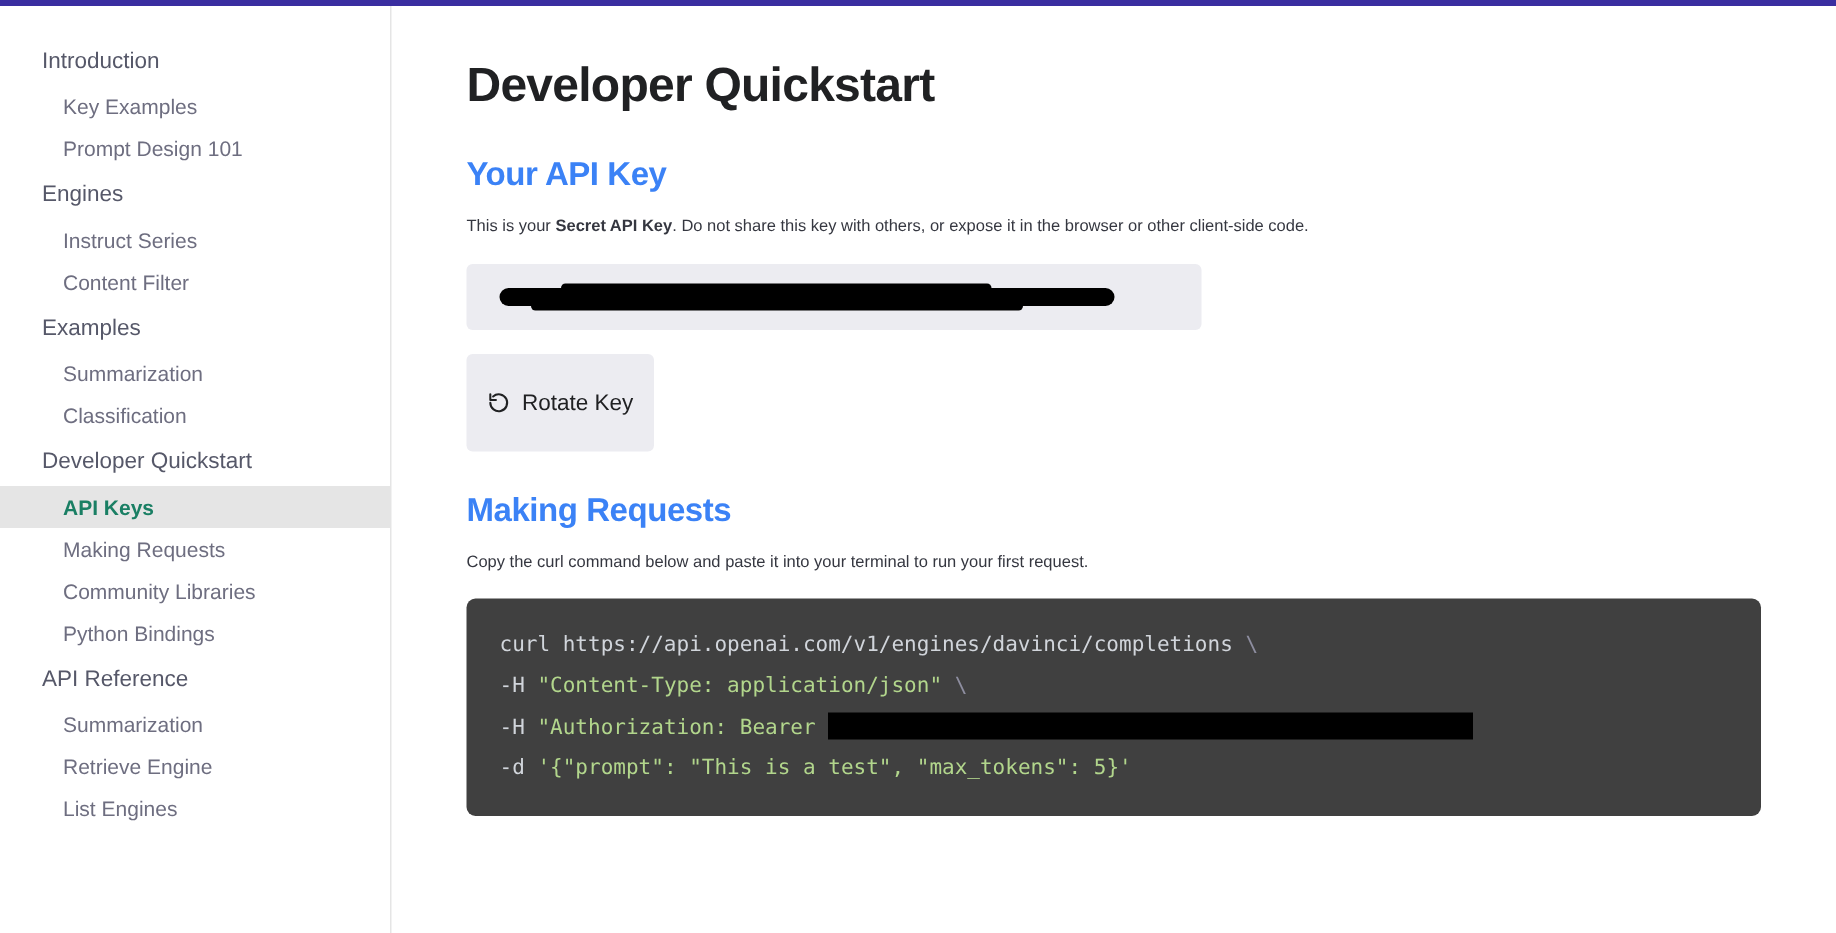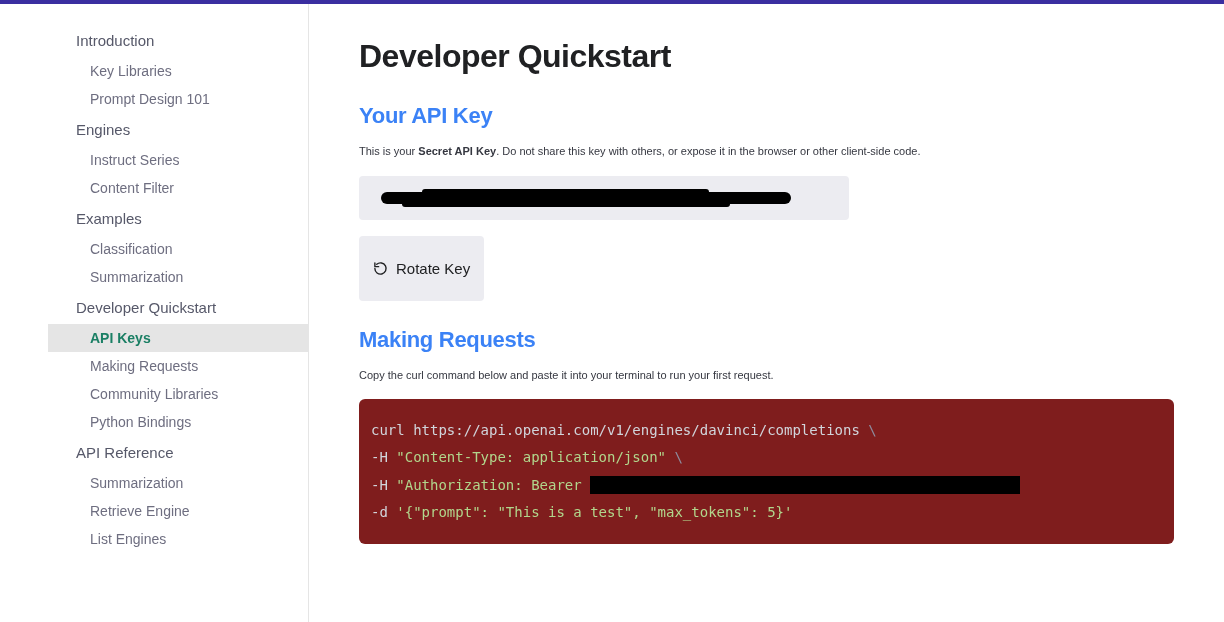--- a/index.html
+++ b/index.html
@@ -12,21 +12,20 @@
     overflow: hidden;
   }
   .topbar {
     height: 4px;
     background: #3a2ea0;
     width: 100%;
   }
   .layout {
     display: flex;
     height: calc(100% - 4px);
-    margin-left: 48px;
   }
   .sidebar {
     width: 261px;
     border-right: 1px solid #e5e5e5;
     padding: 20px 0 0 0;
     overflow-y: hidden;
   }
   .nav {
     list-style: none;
     padding-left: 0;
@@ -111,27 +110,27 @@
     border-radius: 4px;
     cursor: pointer;
     margin-bottom: 26px;
   }
   .rotate-icon {
     width: 15px;
     height: 15px;
     display: inline-block;
   }
   .codebox {
-    background: #7f1d1d;
+    background: #404040;
     color: #d1d5db;
     font-family: ui-monospace, SFMono-Regular, Menlo, Consolas, monospace;
     font-size: 14px;
     line-height: 1.95;
     border-radius: 6px;
-    padding: 18px 12px;
+    padding: 18px 22px;
     white-space: pre;
     overflow-x: auto;
   }
   .code-str { color: #b2d68c; }
   .code-dim { color: #8e8ea0; }
   .code-redact {
     display: inline-block;
     background: #000;
     width: 430px;
     height: 18px;
@@ -142,30 +141,30 @@
 </head>
 <body>
 
 <div class="topbar"></div>
 
 <div class="layout">
   <nav class="sidebar">
     <ul class="nav">
 
       <li class="nav-section">Introduction</li>
-      <li class="nav-item">Key Libraries</li>
+      <li class="nav-item">Key Examples</li>
       <li class="nav-item">Prompt Design 101</li>
 
       <li class="nav-section">Engines</li>
       <li class="nav-item">Instruct Series</li>
       <li class="nav-item">Content Filter</li>
 
       <li class="nav-section">Examples</li>
+      <li class="nav-item">Summarization</li>
       <li class="nav-item">Classification</li>
-      <li class="nav-item">Summarization</li>
 
       <li class="nav-section">Developer Quickstart</li>
       <li class="nav-item active">API Keys</li>
       <li class="nav-item">Making Requests</li>
       <li class="nav-item">Community Libraries</li>
       <li class="nav-item">Python Bindings</li>
 
       <li class="nav-section">API Reference</li>
       <li class="nav-item">Summarization</li>
       <li class="nav-item">Retrieve Engine</li>

